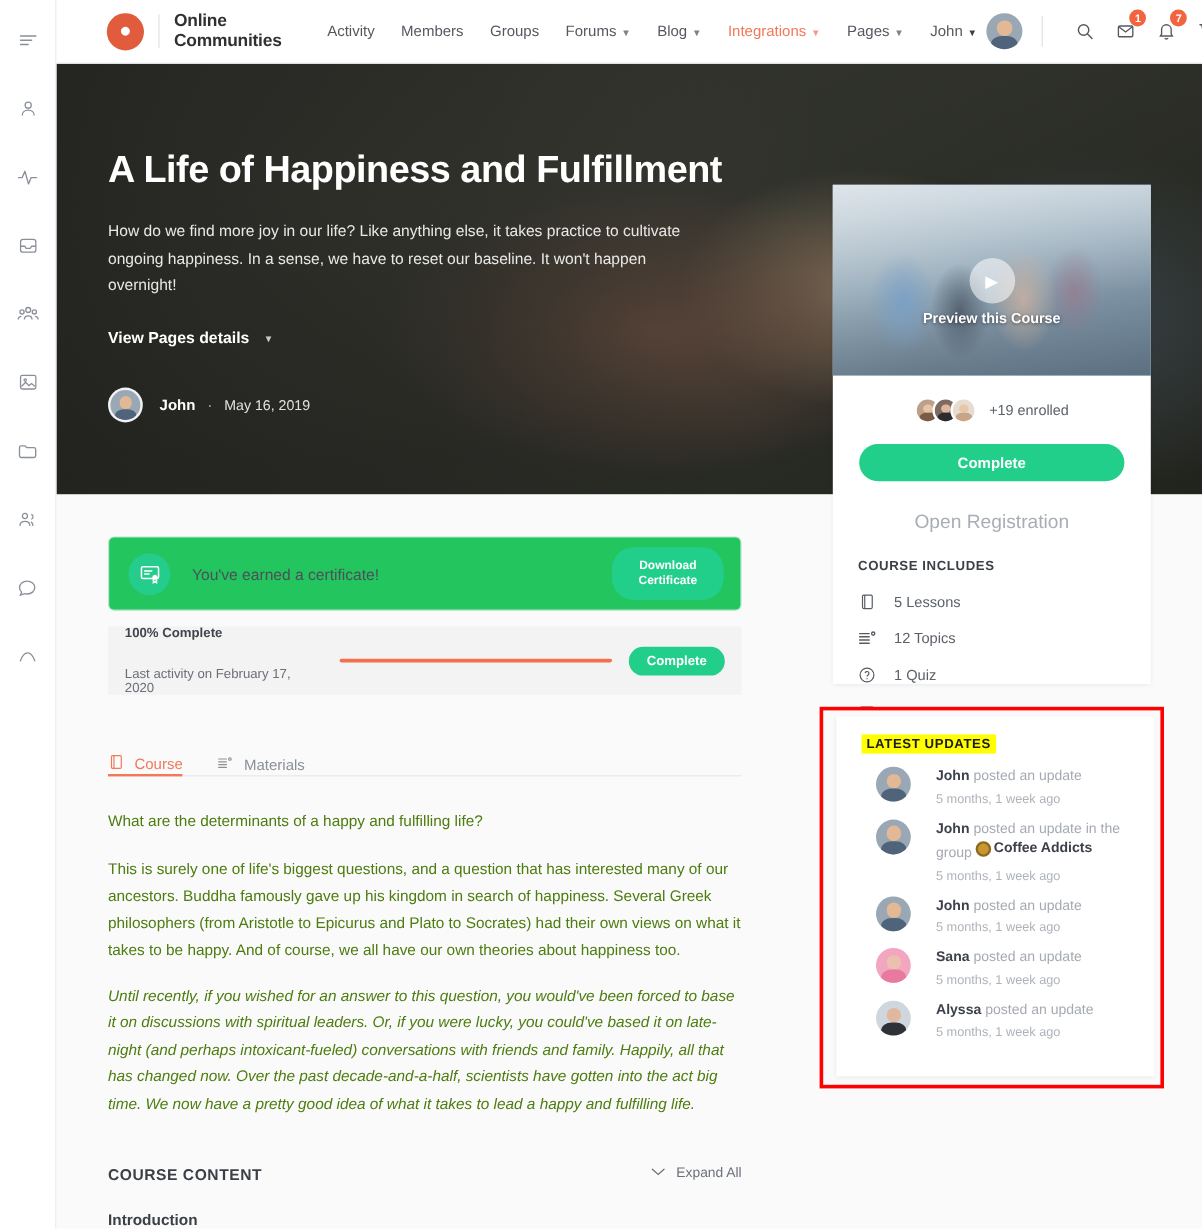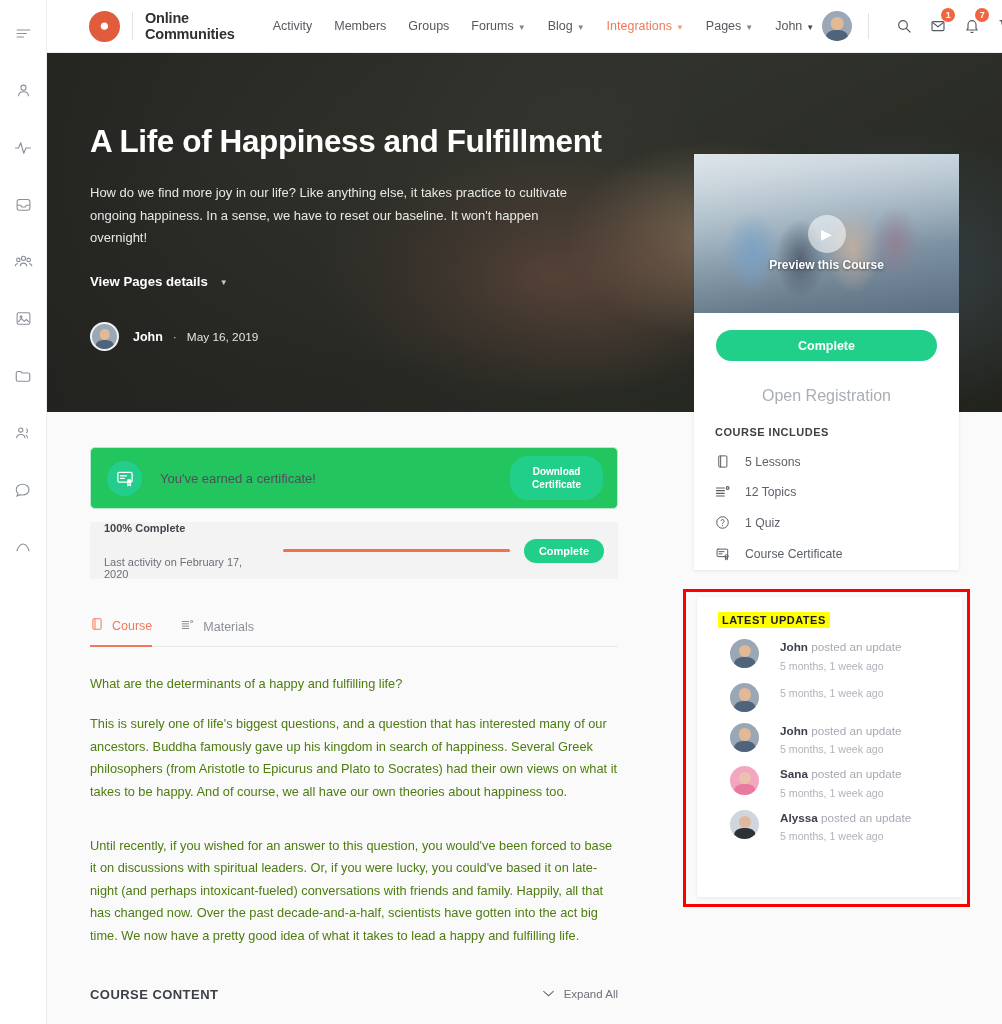--- a/index.html
+++ b/index.html
@@ -172,30 +172,30 @@
     background: #21cf8b; color: #fff; font-size: 11px; font-weight: bold;
     border-radius: 14px; padding: 6px 15px; border: none; flex: none;
   }
 
   #tabs {
     margin-top: 34px; display: flex; align-items: flex-end;
     border-bottom: 1px solid #e9e9e9; height: 34px;
   }
   .tab {
     display: flex; align-items: center; gap: 8px;
-    font-size: 12.5px; color: #8b9096; padding-bottom: 11px; margin-right: 28px;
+    font-size: 12.5px; color: #8b9096; margin-right: 28px;
   }
   .tab.active { color: #f1795a; border-bottom: 2px solid #f1795a; margin-bottom: -1px; }
 
   .body-p {
     font-size: 12.8px; color: #4d7c0f; line-height: 1.75; margin-top: 22px;
   }
   #body-p1 { margin-top: 26px; }
   #body-p2 { margin-top: 18px; }
-  #body-p3 { margin-top: 32px; }
+  #body-p3 { margin-top: 16px; font-style: italic; }
 
   #course-content-head {
     margin-top: 40px; display: flex; align-items: center;
   }
   #course-content-title {
     font-size: 13px; font-weight: bold; color: #3b3f46; letter-spacing: .45px;
   }
   #expand-all {
     margin-left: auto; display: flex; align-items: center; gap: 9px;
     font-size: 11.5px; color: #6c717a;
@@ -534,20 +534,26 @@
   <div id="section-title">Introduction</div>
 
 </div>
 
 <div id="course-card">
   <div id="preview-media">
     <div id="play-button">▶</div>
     <div id="preview-label">Preview this Course</div>
   </div>
 
+  <div id="enrolled-row">
+    <div class="mini-av avatar-img av-f1"></div>
+    <div class="mini-av avatar-img av-f2"></div>
+    <div class="mini-av avatar-img av-f3"></div>
+    <span id="enrolled-text">+19 enrolled</span>
+  </div>
 
   <button id="complete-btn">Complete</button>
   <div id="open-reg">Open Registration</div>
 
   <div id="includes-title">COURSE INCLUDES</div>
 
   <div class="include-row">
     <span class="include-icon">
       <svg width="15" height="15" viewBox="0 0 24 24" fill="none" stroke="currentColor" stroke-width="1.6">
           <rect x="6" y="3" width="13" height="18" rx="1.6"></rect>
@@ -599,20 +605,28 @@
           <span class="update-user">John</span>
           <span>posted an update</span>
         </div>
         <div class="update-time">5 months, 1 week ago</div>
       </div>
     </div>
 
     <div class="update-item">
       <div class="update-av avatar-img av-john"></div>
       <div class="update-body">
+        <div class="update-line">
+          <span class="update-user">John</span>
+          <span>posted an update in the group</span>
+          <span class="update-group">
+              <span class="group-dot"></span>
+              <span>Coffee Addicts</span>
+            </span>
+        </div>
         <div class="update-time">5 months, 1 week ago</div>
       </div>
     </div>
 
     <div class="update-item">
       <div class="update-av avatar-img av-john"></div>
       <div class="update-body">
         <div class="update-line">
           <span class="update-user">John</span>
           <span>posted an update</span>

